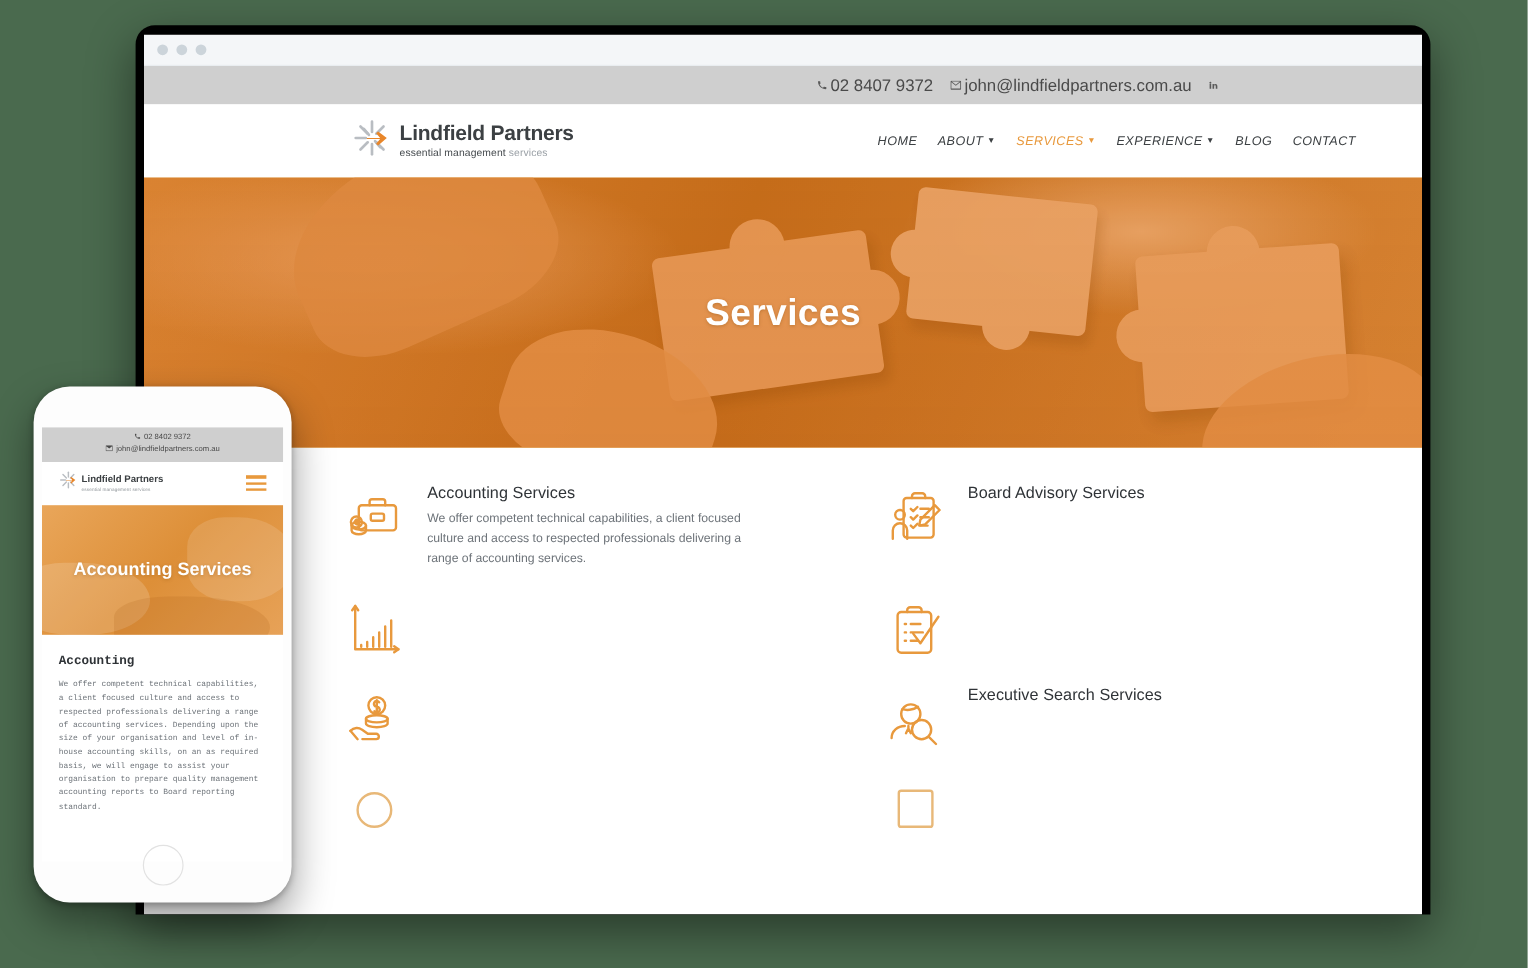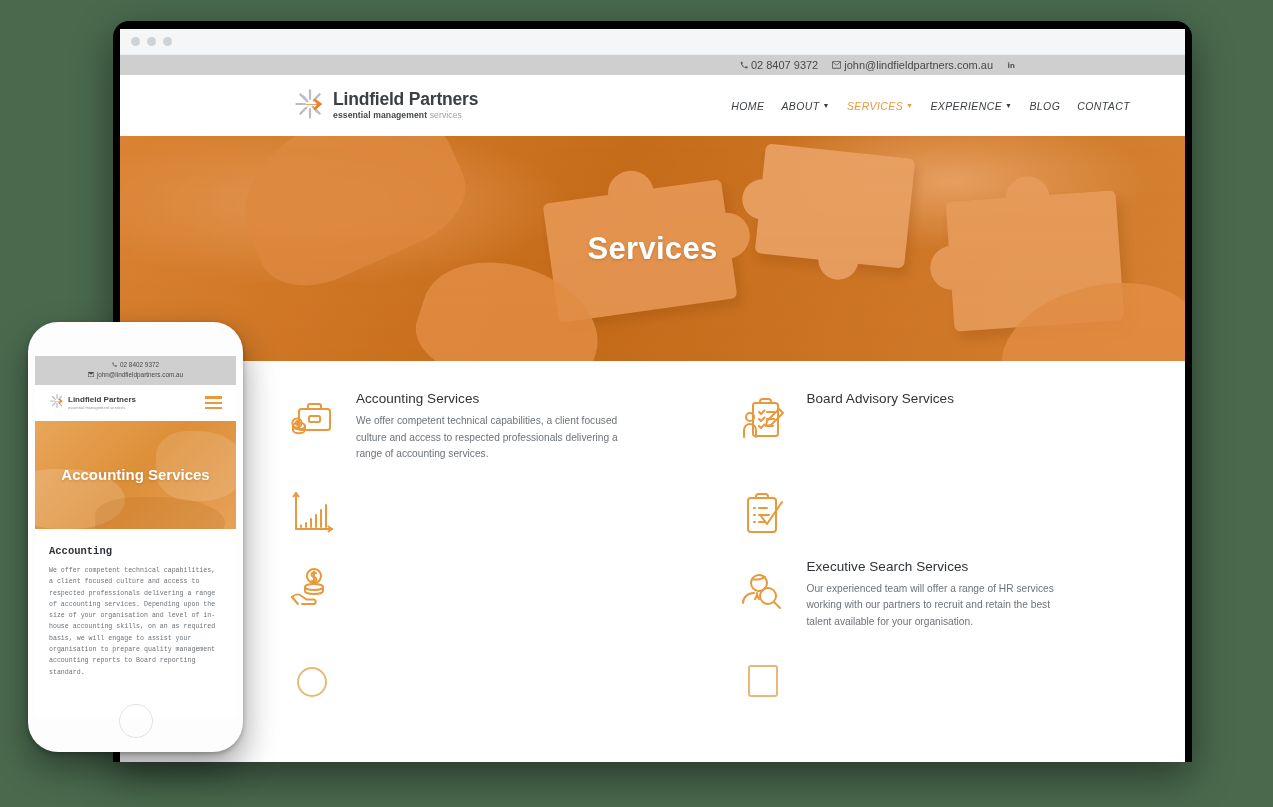--- a/index.html
+++ b/index.html
@@ -33,26 +33,26 @@
     height: 26px;
     background: #f4f6f8;
     display: flex; align-items: center;
     padding-left: 11px; gap: 7px;
     border-bottom: 1px solid #e9edf0;
   }
   .dot { width: 9px; height: 9px; border-radius: 50%; background: #ccd4da; }
 
   
   #topbar {
-    height: 20px;
+    height: 32px;
     background: #cfcfcf;
     display: flex; align-items: center; justify-content: flex-end;
     padding-right: 170px;
     gap: 14px;
-    font-size: 11px;
+    font-size: 14px;
     color: #4a4a4a;
   }
   .tb-item { display: flex; align-items: center; gap: 3px; white-space: nowrap; }
   .tb-ico { display: inline-flex; align-items: center; color: #5a5a5a; }
 
   
   #header {
     height: 61px;
     background: #fff;
     display: flex; align-items: center;
@@ -60,21 +60,21 @@
   }
   #logo { display: flex; align-items: center; gap: 6px; }
   .logo-text { line-height: 1; }
   .logo-name {
     font-size: 17.5px; font-weight: bold; color: #3c4043;
     letter-spacing: -.2px;
   }
   .logo-sub {
     font-size: 8.6px; color: #5a5f63; margin-top: 2px; letter-spacing: .1px;
   }
-  .logo-sub b { font-weight: bold; color: #43484c; }
+  .logo-sub b { font-weight: normal; color: #43484c; }
   .logo-sub span { color: #9aa0a6; font-weight: normal; }
 
   #nav {
     margin-left: auto;
     display: flex; align-items: center; gap: 17px;
     font-size: 10.5px; letter-spacing: .4px; color: #3c4043;
   }
   .nav-item { display: flex; align-items: center; gap: 3px; cursor: pointer; white-space: nowrap; font-style: italic; }
   .nav-item.active { color: #E8993D; }
   .caret { font-size: 7px; line-height: 1; }
@@ -387,21 +387,20 @@
             <path d="M12 20a8 8 0 1016 0 8 8 0 00-16 0z"></path>
             <path d="M13 16c3 1 9 1 13-2"></path>
             <path d="M4 40c0-6 5-10 11-10"></path>
             <path d="M18 32l-2 4M18 32l2 4M18 30v2"></path>
             <circle cx="29" cy="33" r="8"></circle>
             <path d="M35 39l6 6"></path>
           </svg>
         </div>
         <div>
           <div class="svc-title">Executive Search Services</div>
-          <div class="svc-desc">Our experienced team will offer a range of HR services working with our partners to recruit and retain the best talent available for your organisation.</div>
         </div>
       </div>
 
       <div class="svc partial">
         <div class="svc-ico">
           <svg viewBox="0 0 48 48" fill="none" stroke="#E8B878" stroke-width="2" stroke-linecap="round">
             <circle cx="24" cy="26" r="14"></circle>
           </svg>
         </div>
         <div>

